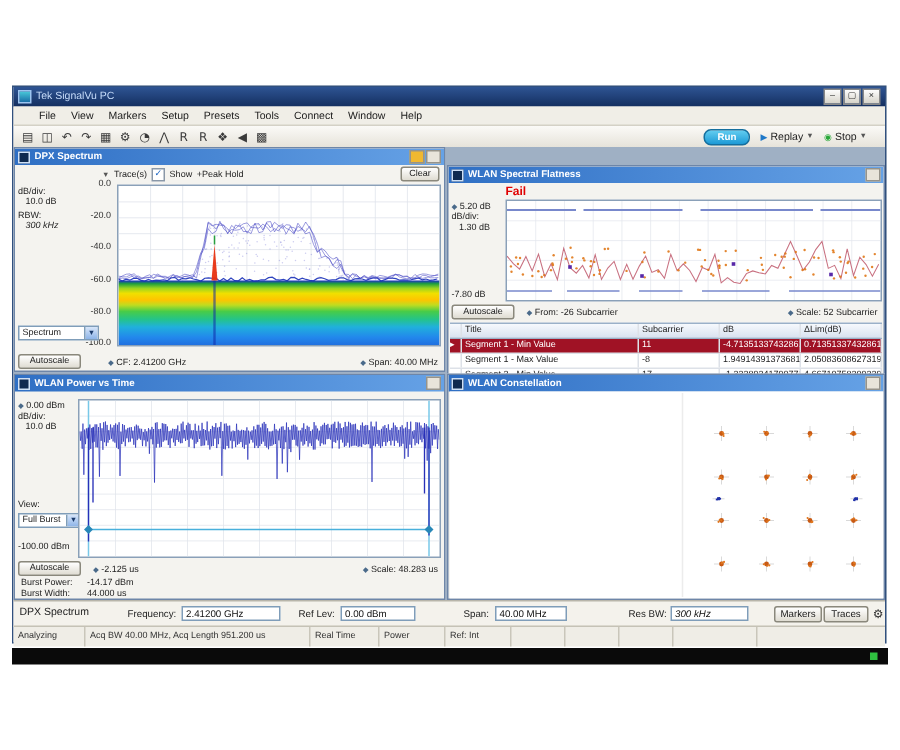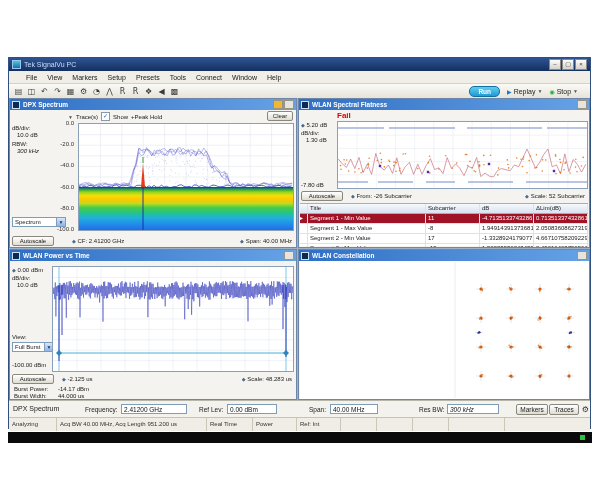--- a/index.html
+++ b/index.html
@@ -21,21 +21,21 @@
   .tb-right{margin-left:auto;display:flex;align-items:center;gap:7px;padding-right:8px;}
   .run-pill{background:linear-gradient(#62cdf0,#1d9ad6);border:1px solid #156f9e;border-radius:5px;color:#fff;font-size:6.5px;font-weight:bold;padding:0 8px;height:9px;line-height:9px;}
   .tb-ctl{display:flex;align-items:center;gap:2px;font-size:7px;color:#222;white-space:nowrap;}
   .play-glyph{color:#1e78c8;font-size:6px;}
   .stop-glyph{color:#28a838;font-size:6px;}
   .dd{font-size:5px;color:#555;}
   
   .workspace{position:absolute;top:40px;left:0;right:0;height:302px;background:#9fb0c4;}
   .panel{position:absolute;background:#f4f3ef;border:1px solid #6e86a8;box-sizing:border-box;overflow:hidden;}
   #p-dpx{left:0;top:0;width:288px;height:150px;}
-  #p-flat{left:289px;top:0;width:292px;height:150px;text-decoration:underline;}
+  #p-flat{left:289px;top:12px;width:292px;height:150px;text-decoration:underline;}
   #p-pvt{left:0;top:151px;width:288px;height:151px;}
   #p-con{left:289px;top:151px;width:292px;height:151px;}
   .ptitle{position:absolute;top:0;left:0;right:0;height:11px;background:linear-gradient(90deg,#2f6fc4,#66a2e6);display:flex;align-items:center;gap:3px;padding:0 2px;color:#fff;font-size:6.5px;font-weight:bold;white-space:nowrap;}
   .picon{width:6px;height:6px;background:#0f2a50;border:1px solid #cfe0f5;flex-shrink:0;}
   .pbtns{margin-left:auto;display:flex;gap:1px;}
   .pbtn{width:8px;height:7px;background:#e8e4da;border:1px solid #96938a;}
   .pbtn.y{background:#f0b830;}
   .lbl{position:absolute;font-size:6px;color:#222;white-space:nowrap;}
   .lbl i{font-style:italic;}
   .mark{color:#4a6a8a;font-size:5px;}

